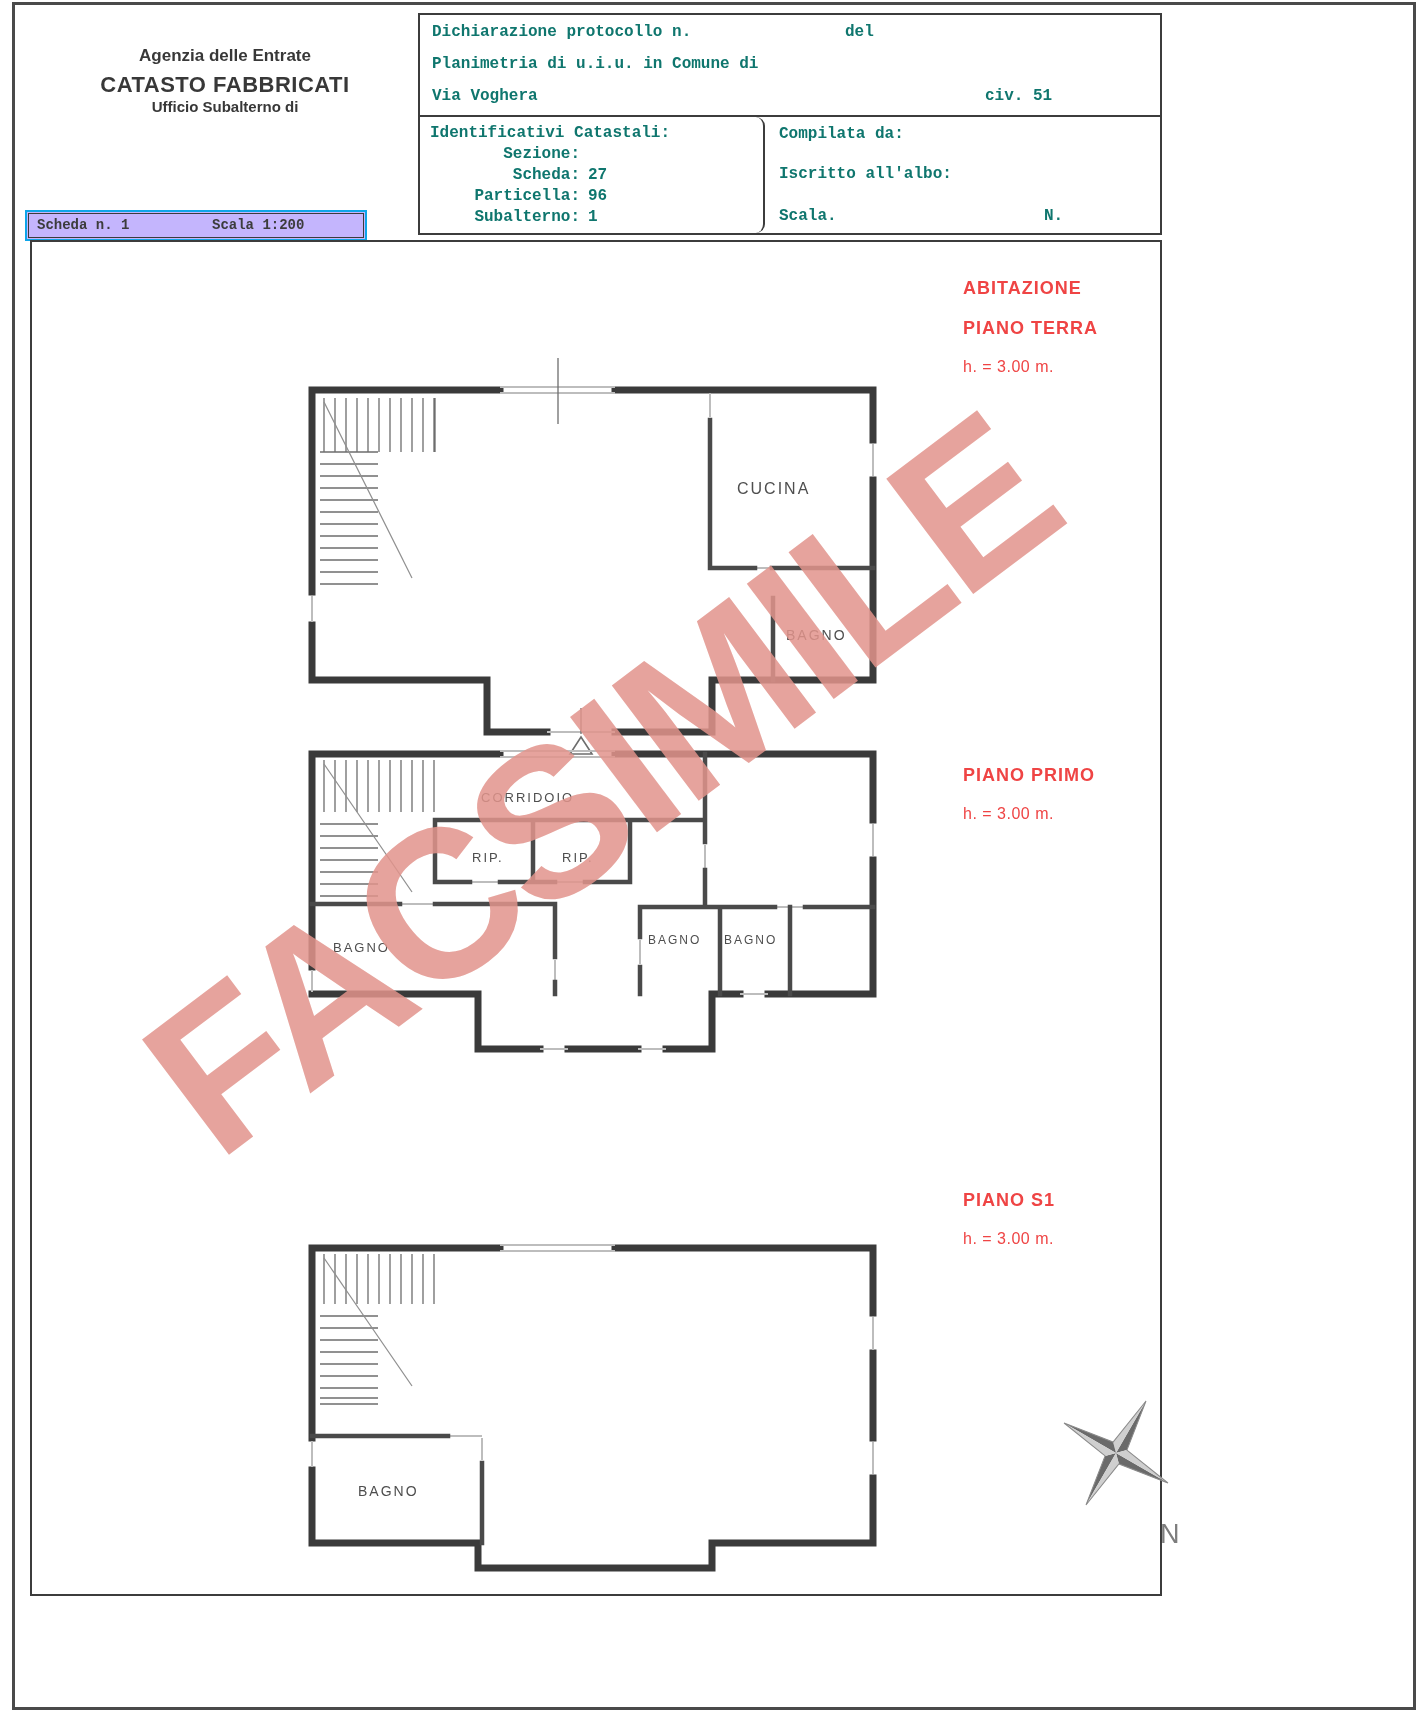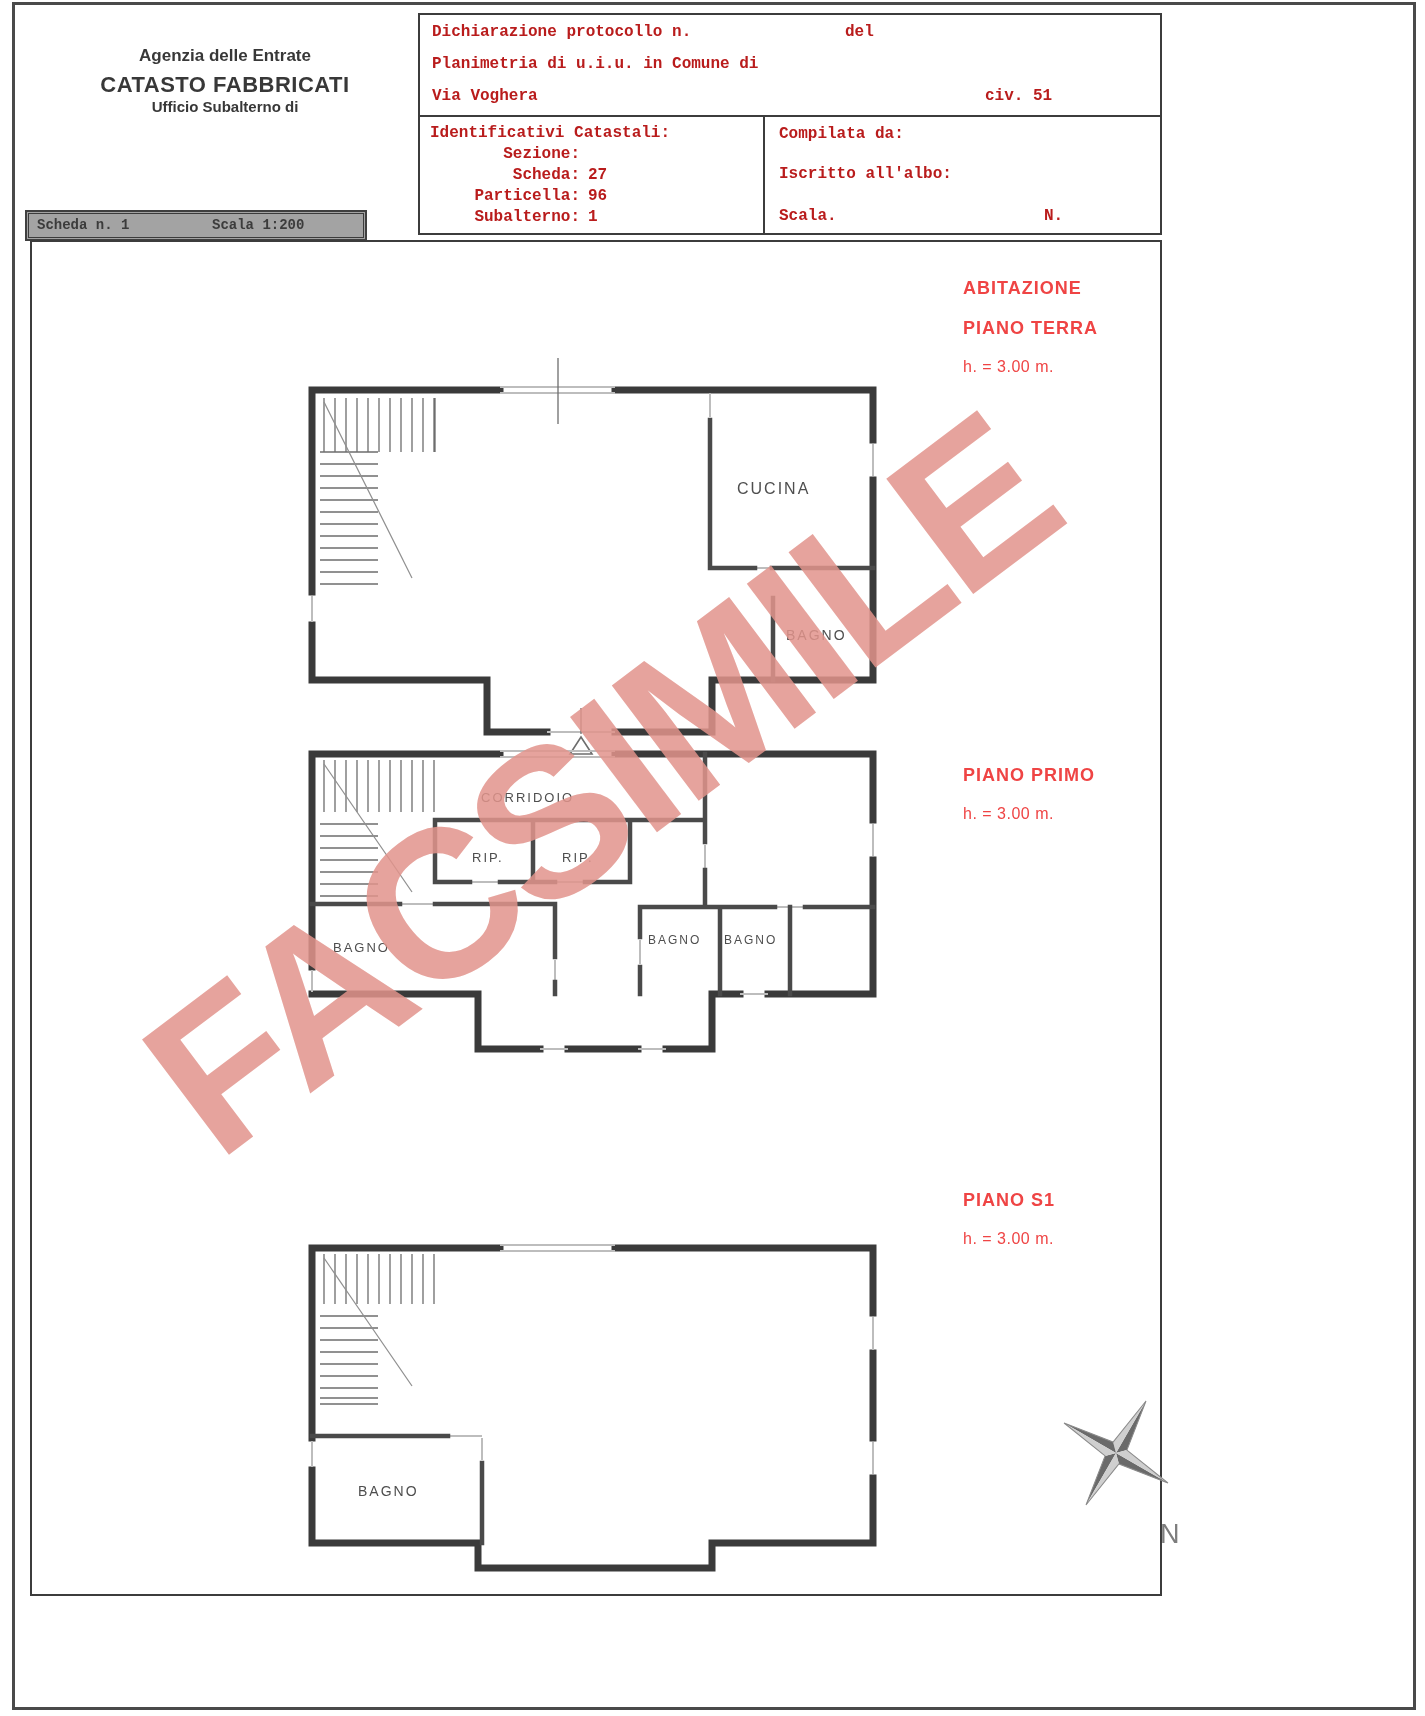--- a/index.html
+++ b/index.html
@@ -7,36 +7,36 @@
     position:relative;width:1425px;height:1716px;background:#ffffff;
     font-family:"Liberation Sans",sans-serif;color:#3c3c3c;overflow:hidden;
   }
   .page-border{position:absolute;left:12px;top:2px;width:1398px;height:1702px;border:3px solid #4a4a4a;}
   
   .agency{position:absolute;left:55px;top:46px;width:340px;text-align:center;color:#383838;}
   .agency .l1{font-size:17px;font-weight:bold;margin-bottom:6px;}
   .agency .l2{font-size:22px;font-weight:bold;letter-spacing:.5px;}
   .agency .l3{font-size:15px;font-weight:bold;}
   
-  .scheda{position:absolute;left:25px;top:210px;width:338px;height:27px;border:2px solid #404040;background:#a3a3a3;}
+  .scheda{position:absolute;left:25px;top:210px;width:338px;height:27px;border:2px solid #0ea5e9;background:#c4b5fd;}
   .scheda .inner{position:absolute;inset:1px;border:1px solid #3c3c3c;
     font-family:"Liberation Mono",monospace;font-weight:bold;font-size:14px;color:#3c3c3c;}
   .scheda .num{position:absolute;left:8px;top:3px;}
   .scheda .scale{position:absolute;left:183px;top:3px;}
   
   .dtable{position:absolute;left:418px;top:13px;width:740px;height:218px;border:2px solid #3c3c3c;
-    font-family:"Liberation Mono",monospace;font-weight:bold;font-size:16px;color:#b91c1c;background:#fff;}
+    font-family:"Liberation Mono",monospace;font-weight:bold;font-size:16px;color:#0f766e;background:#fff;}
   .drow1{position:absolute;left:0;top:0;right:0;height:100px;border-bottom:2px solid #3c3c3c;}
   .drow1 .ln1{position:absolute;left:12px;top:8px;}
   .drow1 .del{position:absolute;left:425px;top:8px;}
   .drow1 .ln2{position:absolute;left:12px;top:40px;}
   .drow1 .ln3{position:absolute;left:12px;top:72px;}
   .drow1 .civ{position:absolute;left:565px;top:72px;}
   .drow2{position:absolute;left:0;top:102px;right:0;bottom:0;}
-  .dcell-l{position:absolute;left:0;top:0;width:345px;bottom:0;border-right:2px solid #3c3c3c;padding:6px 0 12px 10px;box-sizing:border-box;}
+  .dcell-l{position:absolute;left:0;top:0;width:345px;bottom:0;border-right:2px solid #3c3c3c;padding:6px 0 12px 10px;box-sizing:border-box;border-radius:9px;}
   .dcell-l .line{line-height:21px;white-space:pre;}
   .id-label{display:inline-block;width:150px;text-align:right;}
   .id-value{padding-left:8px;}
   .dcell-r{position:absolute;left:347px;top:0;right:0;bottom:0;}
   .dcell-r .compilata{position:absolute;left:12px;top:8px;}
   .dcell-r .iscritto{position:absolute;left:12px;top:48px;}
   .dcell-r .prov{position:absolute;left:12px;bottom:8px;}
   .dcell-r .enne{position:absolute;left:277px;bottom:8px;}
   
   .draw-area{position:absolute;left:30px;top:240px;width:1128px;height:1352px;border:2px solid #3c3c3c;background:#fff;}

